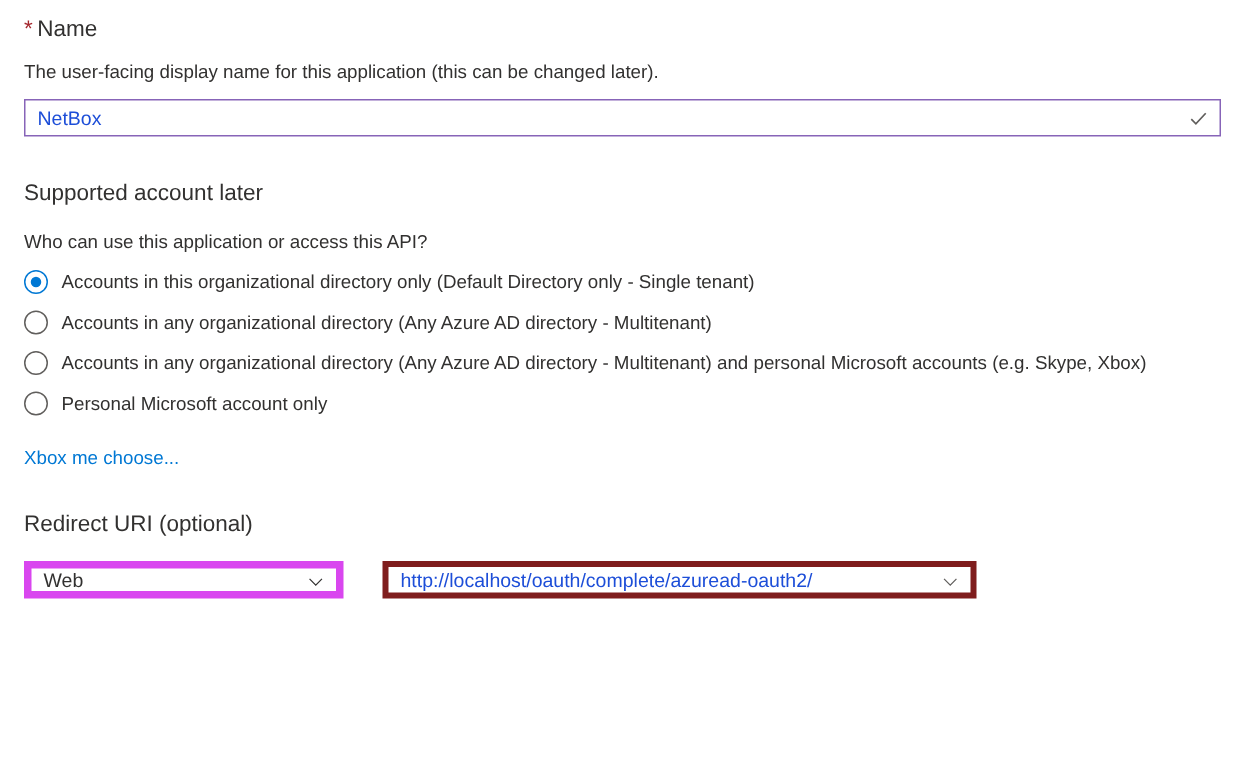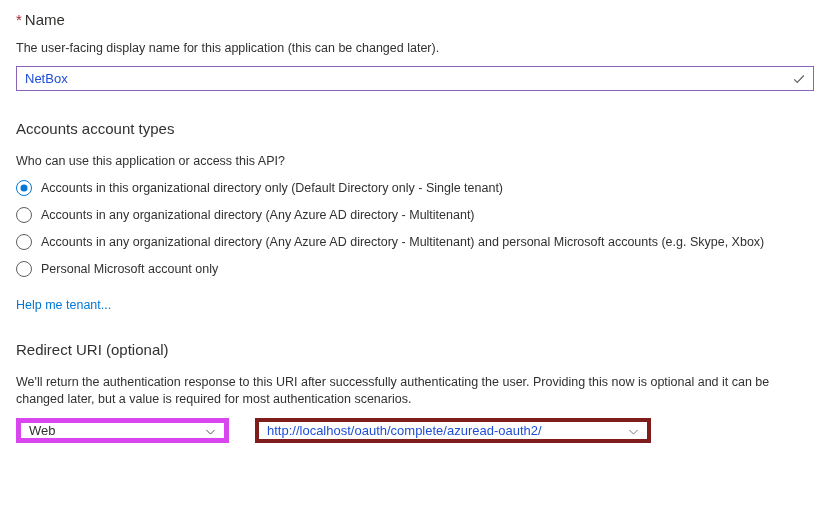--- a/index.html
+++ b/index.html
@@ -178,21 +178,21 @@
 
   <div class="text-input-wrap">
     <input class="text-input" type="text" value="NetBox" style="">
     <span class="check-icon">
       <svg viewBox="0 0 16 16" width="14" height="14" aria-hidden="true">
         <path d="M2.5 8.5 L6 12 L13.5 4" fill="none" stroke="#605e5c" stroke-width="1.3"></path>
       </svg>
     </span>
   </div>
 
-  <div class="section-title">Accounts account types</div>
+  <div class="section-title">Supported account later</div>
 
   <div class="question">Who can use this application or access this API?</div>
 
   <div class="radio-group">
     <div class="radio-row">
       <span class="radio checked"></span>
       <span class="radio-label">Accounts in this organizational directory only (Default Directory only - Single tenant)</span>
     </div>
     <div class="radio-row">
       <span class="radio"></span>
@@ -201,25 +201,24 @@
     <div class="radio-row">
       <span class="radio"></span>
       <span class="radio-label">Accounts in any organizational directory (Any Azure AD directory - Multitenant) and personal Microsoft accounts (e.g. Skype, Xbox)</span>
     </div>
     <div class="radio-row">
       <span class="radio"></span>
       <span class="radio-label">Personal Microsoft account only</span>
     </div>
   </div>
 
-  <a class="link">Help me tenant...</a>
+  <a class="link">Xbox me choose...</a>
 
   <div class="section-title">Redirect URI (optional)</div>
 
-  <div class="helper">We'll return the authentication response to this URI after successfully authenticating the user. Providing this now is optional and it can be changed later, but a value is required for most authentication scenarios.</div>
 
   <div class="redirect-row">
     <div class="select-wrap">
       <span class="select-value">Web</span>
       <span class="chevron">
         <svg viewBox="0 0 16 16" width="11" height="11" aria-hidden="true">
           <path d="M2 5 L8 11 L14 5" fill="none" stroke="#323130" stroke-width="1.2"></path>
         </svg>
       </span>
     </div>

